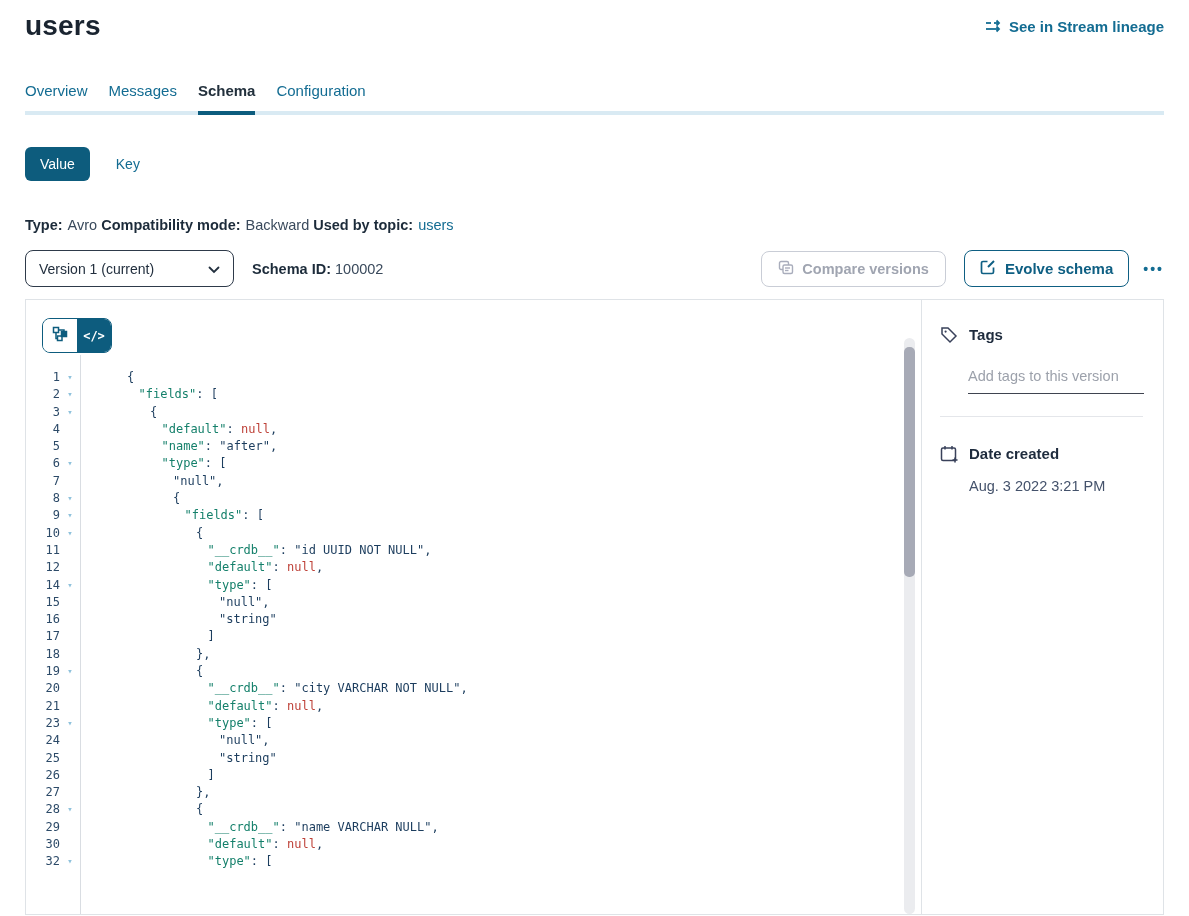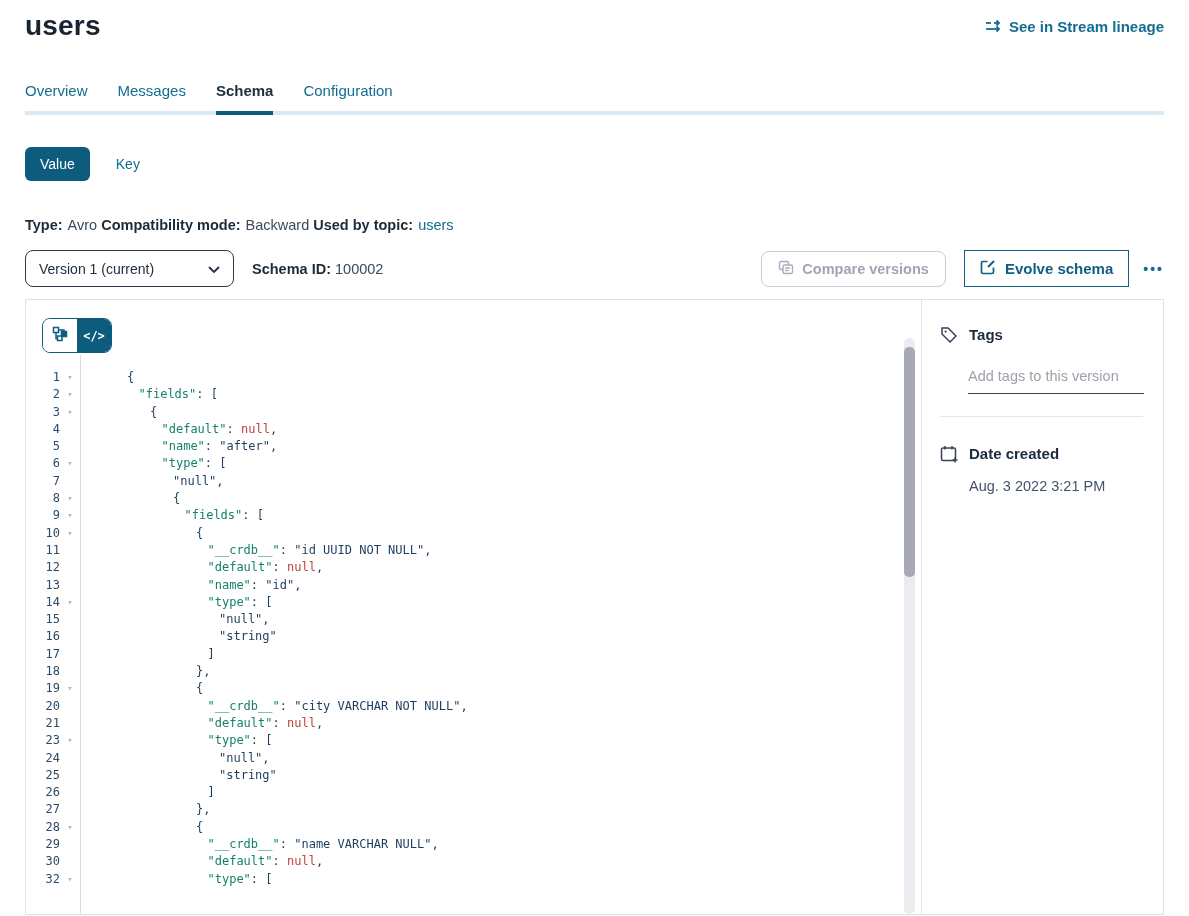--- a/index.html
+++ b/index.html
@@ -7,21 +7,21 @@
     font-family:"Liberation Sans", sans-serif; color:#2C3D4F; }
   .wrap { padding:0 25px; }
 
   
   .topbar { margin-top:10px; display:flex; align-items:center; justify-content:space-between; }
   .title { font-size:28px; font-weight:700; color:#1A2430; letter-spacing:.2px; }
   .lineage { display:flex; align-items:center; gap:7px; color:#136C92; font-size:15px; font-weight:700; cursor:pointer; }
   .lineage svg { display:block; }
 
   
-  .tabs { margin-top:40px; display:flex; gap:30px; border-bottom:4px solid #D9EAF3; }
+  .tabs { margin-top:40px; display:flex; gap:21px; border-bottom:4px solid #D9EAF3; }
   .tab { font-size:15px; color:#136C92; padding-bottom:12px; margin-bottom:-4px;
     border-bottom:4px solid transparent; cursor:pointer; }
   .tab.active { color:#22303C; font-weight:700; border-bottom-color:#0C5C7E;text-align:right; }
 
   
   .vk { margin-top:32px; display:flex; align-items:center; }
   .btn-value { background:#0D5C7D; color:#fff; font-size:14px; padding:9px 15px; border:none;
     border-radius:6px; cursor:pointer; font-family:inherit; }
   .link-key { color:#136C92; font-size:14px; margin-left:26px; cursor:pointer; }
 
@@ -36,21 +36,21 @@
   .select { width:209px; height:37px; border:1.5px solid #2E3A4A; border-radius:8px;
     display:flex; align-items:center; justify-content:space-between; padding:0 13px;
     font-size:14px; color:#222F3E; cursor:pointer; background:#fff; }
   .sid { margin-left:18px; font-size:14.5px; color:#3A4A5C; }
   .sid b { color:#1C2B3A; }
   .spacer { flex:1; }
   .btn-compare { height:36px; display:flex; align-items:center; gap:8px; padding:0 16px;
     border:1px solid #C9CDD6; border-radius:8px; background:#fff; color:#A0A5B1;
     font-size:14.5px; font-weight:600; font-family:inherit; cursor:default; }
   .btn-evolve { height:37px; margin-left:18px; display:flex; align-items:center; gap:9px; padding:0 15px;
-    border:1.5px solid #0E5F83; border-radius:0; background:#fff; color:#0E5F83;
+    border:1.5px solid #0E5F83; border-radius:8px; background:#fff; color:#0E5F83;
     font-size:15px; font-weight:700; font-family:inherit; cursor:pointer; }
   .dots { margin-left:14px; color:#136C92; font-size:14px; letter-spacing:2px; font-weight:700; cursor:pointer; }
 
   
   .panel { margin-top:12px; border:1px solid #DFE3E7; height:616px; display:flex; background:#fff; }
   .code-area { flex:1; position:relative; min-width:0; }
   .gutter-sep { position:absolute; left:54px; top:55px; bottom:0; width:0; border-left:1px solid #D9DDE2; }
 
   .toggle { display:inline-flex; margin:18px 0 0 16px; border:1px solid #0D5C7E; border-radius:8px;
     overflow:hidden; position:relative; z-index:2; background:#fff; }
@@ -235,25 +235,20 @@
             <span class="lnum">11</span>
             <span class="caret"></span>
             <span class="ctext" style="padding-left: 127.5px;"><span class="tok-k">"__crdb__"</span><span class="tok-p">: </span><span class="tok-s">"id UUID NOT NULL"</span><span class="tok-p">,</span></span>
           </div>
           <div class="crow">
             <span class="lnum">12</span>
             <span class="caret"></span>
             <span class="ctext" style="padding-left: 127.5px;"><span class="tok-k">"default"</span><span class="tok-p">: </span><span class="tok-n">null</span><span class="tok-p">,</span></span>
           </div>
           <div class="crow">
-            <span class="lnum">13</span>
-            <span class="caret"></span>
-            <span class="ctext" style="padding-left: 127.5px;"><span class="tok-k">"name"</span><span class="tok-p">: </span><span class="tok-s">"id"</span><span class="tok-p">,</span></span>
-          </div>
-          <div class="crow">
             <span class="lnum">14</span>
             <span class="caret">▾</span>
             <span class="ctext" style="padding-left: 127.5px;"><span class="tok-k">"type"</span><span class="tok-p">: [</span></span>
           </div>
           <div class="crow">
             <span class="lnum">15</span>
             <span class="caret"></span>
             <span class="ctext" style="padding-left: 139px;"><span class="tok-s">"null"</span><span class="tok-p">,</span></span>
           </div>
           <div class="crow">

